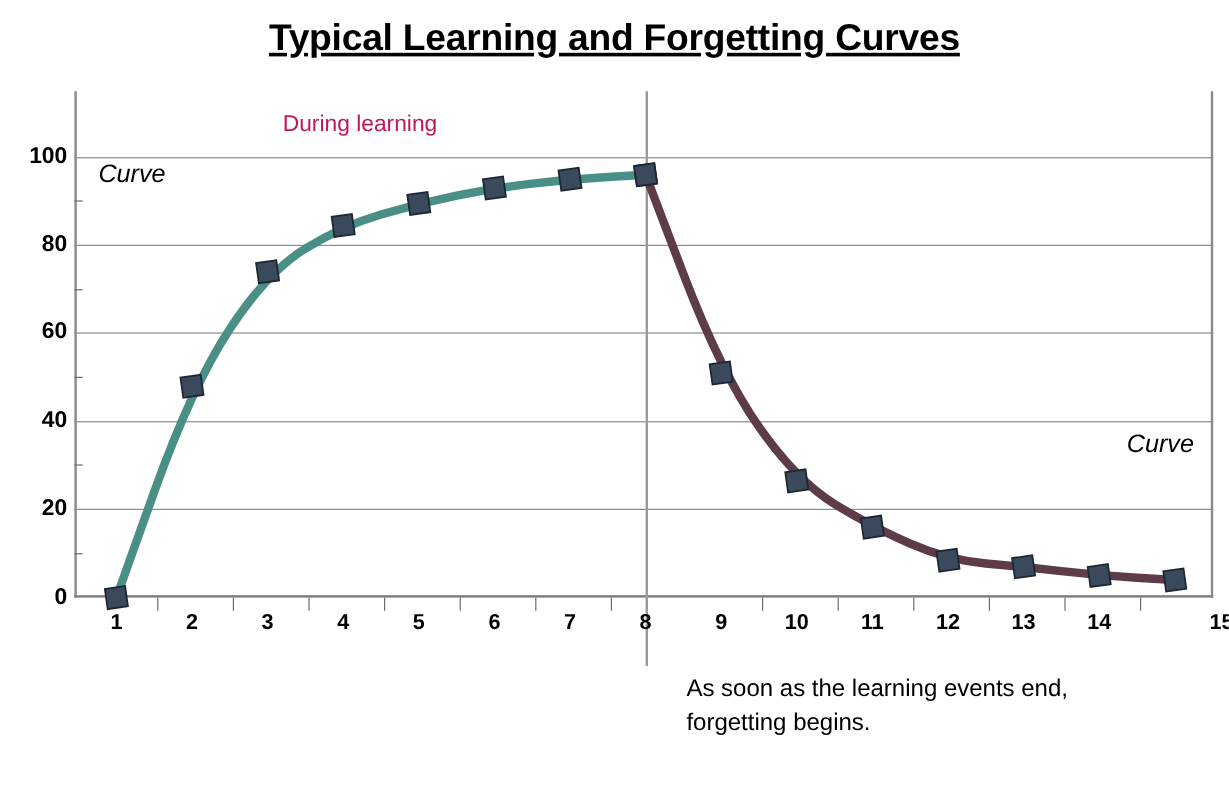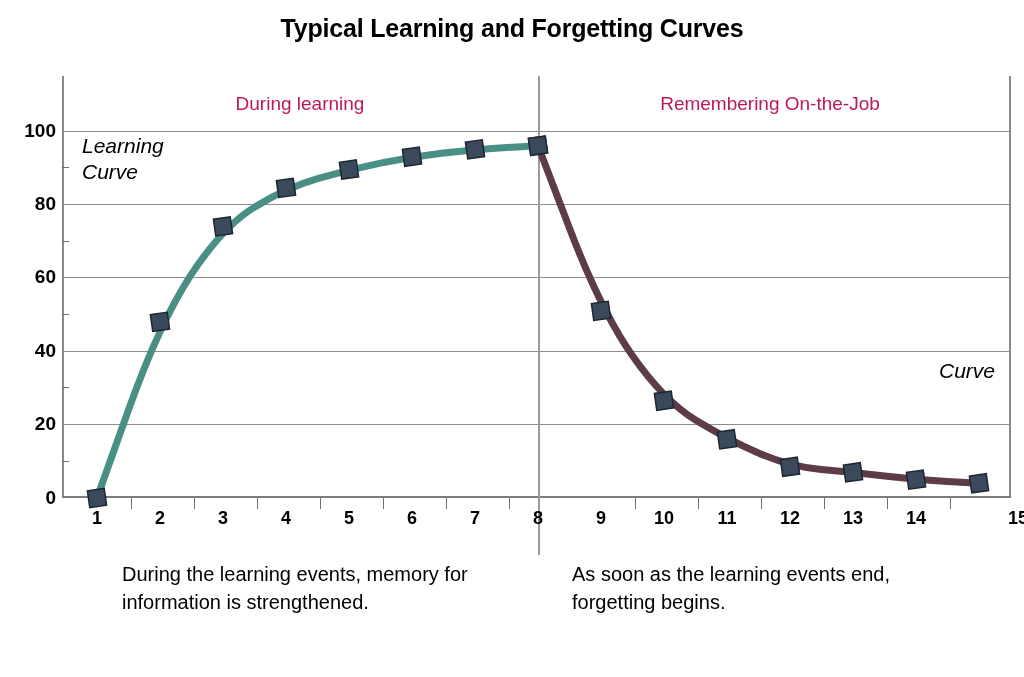--- a/index.html
+++ b/index.html
@@ -21,24 +21,25 @@
     inset: 0;
   }
 
   
   #chart-title {
     position: absolute;
     top: 14px;
     left: 0;
     width: 1024px;
     text-align: center;
-    font-size: 25px;
+    font-size: 31px;
     font-weight: bold;
     letter-spacing: -0.2px;
     color: #000;
+    text-decoration: underline;
   }
 
   
   #plot-area {
     position: absolute;
     left: 62px;
     top: 76px;
     width: 949px;
     height: 422px;
   }
@@ -191,21 +192,20 @@
     <div class="gridline" style="top:128px"></div>
     <div class="gridline" style="top:201px"></div>
     <div class="gridline" style="top:275px"></div>
     <div class="gridline" style="top:348px"></div>
     <div id="axis-baseline"></div>
   </div>
 
   <div id="section-divider"></div>
 
   <div class="section-header" id="header-during-learning">During learning</div>
-  <div class="section-header" id="header-remembering">Remembering On-the-Job</div>
 
   <div id="yaxis">
     <div class="ytick-label" style="top:131px">100</div>
     <div class="ytick-label" style="top:204px">80</div>
     <div class="ytick-label" style="top:277px">60</div>
     <div class="ytick-label" style="top:351px">40</div>
     <div class="ytick-label" style="top:424px">20</div>
     <div class="ytick-label" style="top:498px">0</div>
   </div>
   <div class="ytick-mark" style="top:167px"></div>
@@ -266,23 +266,21 @@
         <rect x="655.5" y="392.245" width="17" height="17" fill="#3a4a5c" stroke="#1d2733" stroke-width="1.5" transform="rotate(-8 664 400.745)"></rect>
         <rect x="718.5" y="430.78" width="17" height="17" fill="#3a4a5c" stroke="#1d2733" stroke-width="1.5" transform="rotate(-8 727 439.28)"></rect>
         <rect x="781.5" y="458.305" width="17" height="17" fill="#3a4a5c" stroke="#1d2733" stroke-width="1.5" transform="rotate(-8 790 466.805)"></rect>
         <rect x="844.5" y="463.81" width="17" height="17" fill="#3a4a5c" stroke="#1d2733" stroke-width="1.5" transform="rotate(-8 853 472.31)"></rect>
         <rect x="907.5" y="471.15" width="17" height="17" fill="#3a4a5c" stroke="#1d2733" stroke-width="1.5" transform="rotate(-8 916 479.65)"></rect>
         <rect x="970.5" y="474.82" width="17" height="17" fill="#3a4a5c" stroke="#1d2733" stroke-width="1.5" transform="rotate(-8 979 483.32)"></rect>
       </g>
   </svg>
 
   <div class="curve-annotation" id="annotation-learning">
-    <div>Learning</div>
     <div>Curve</div>
   </div>
   <div class="curve-annotation" id="annotation-forgetting">
     <div>Curve</div>
   </div>
 
-  <div class="caption" id="caption-left">During the learning events, memory for information is strengthened.</div>
   <div class="caption" id="caption-right">As soon as the learning events end, forgetting begins.</div>
 
 </div>
 
 </body></html>

